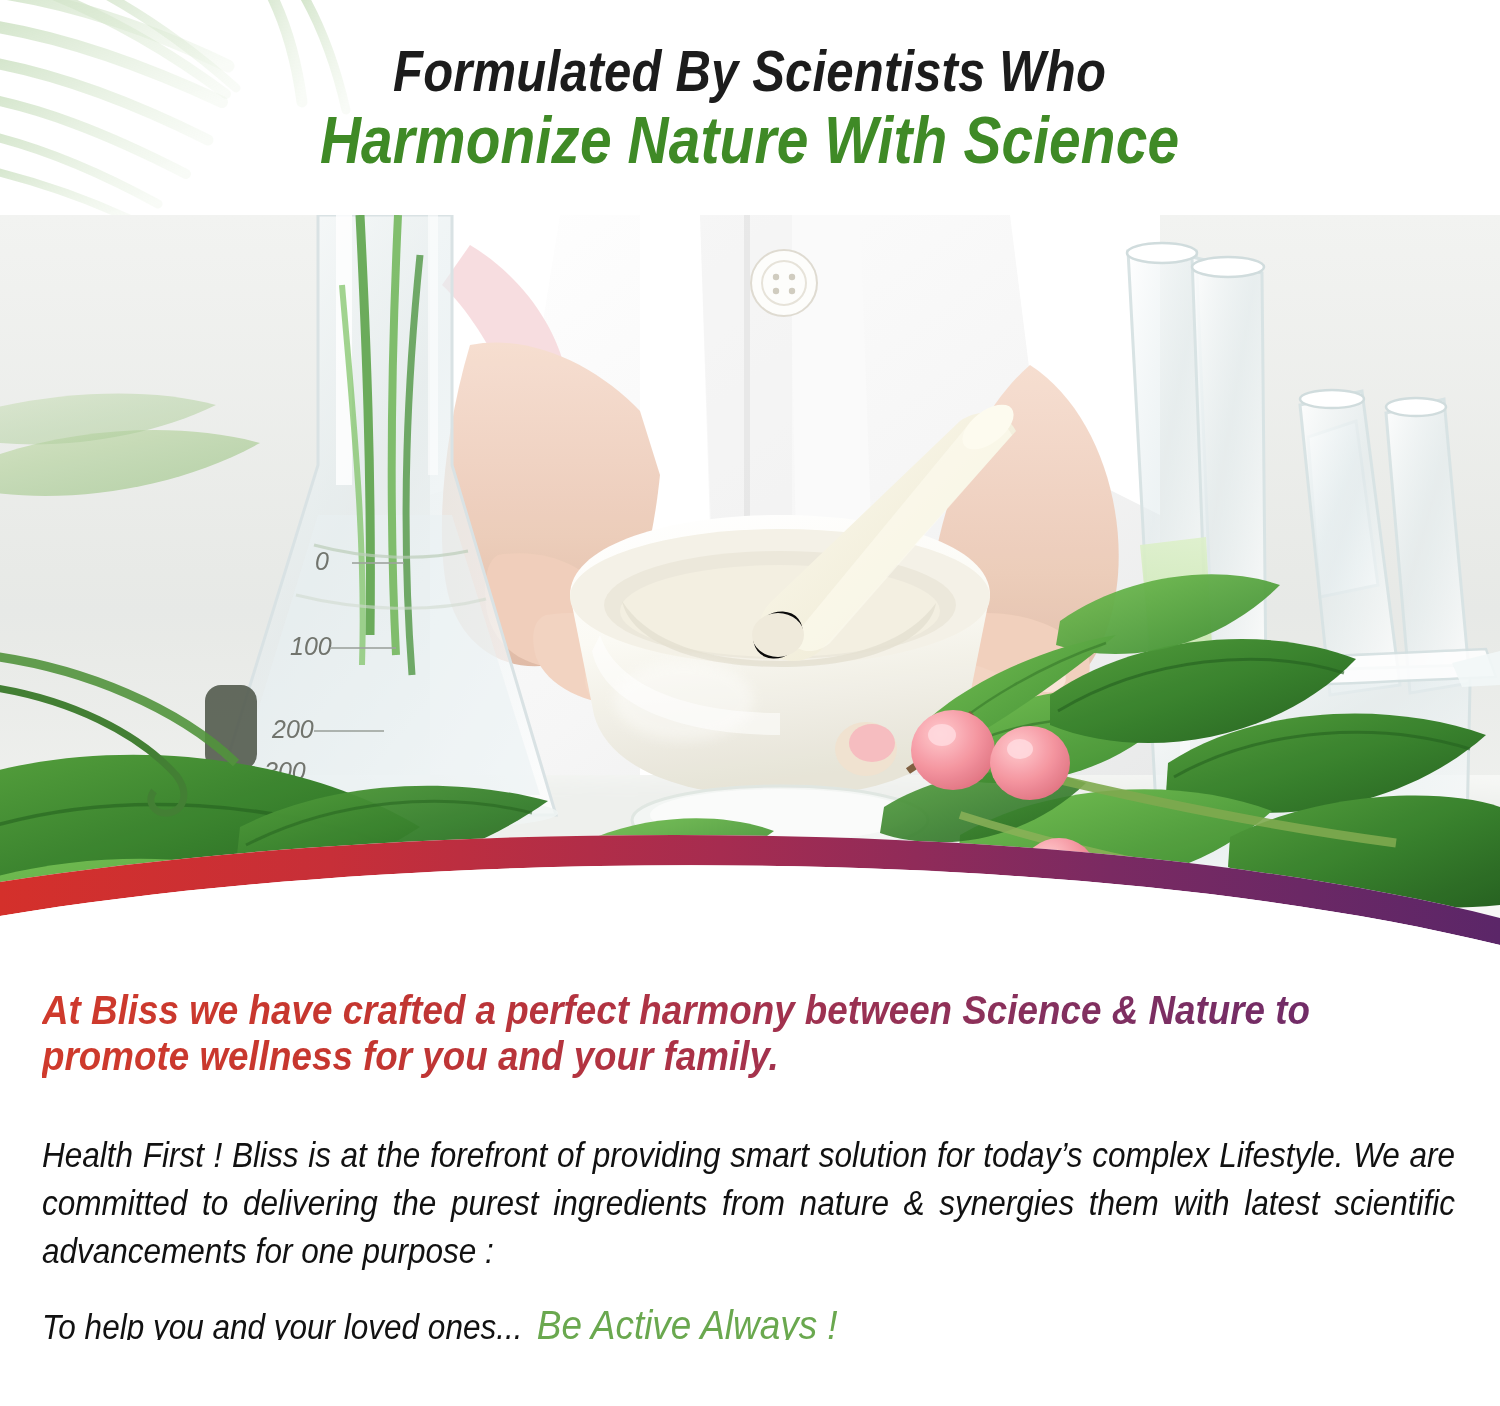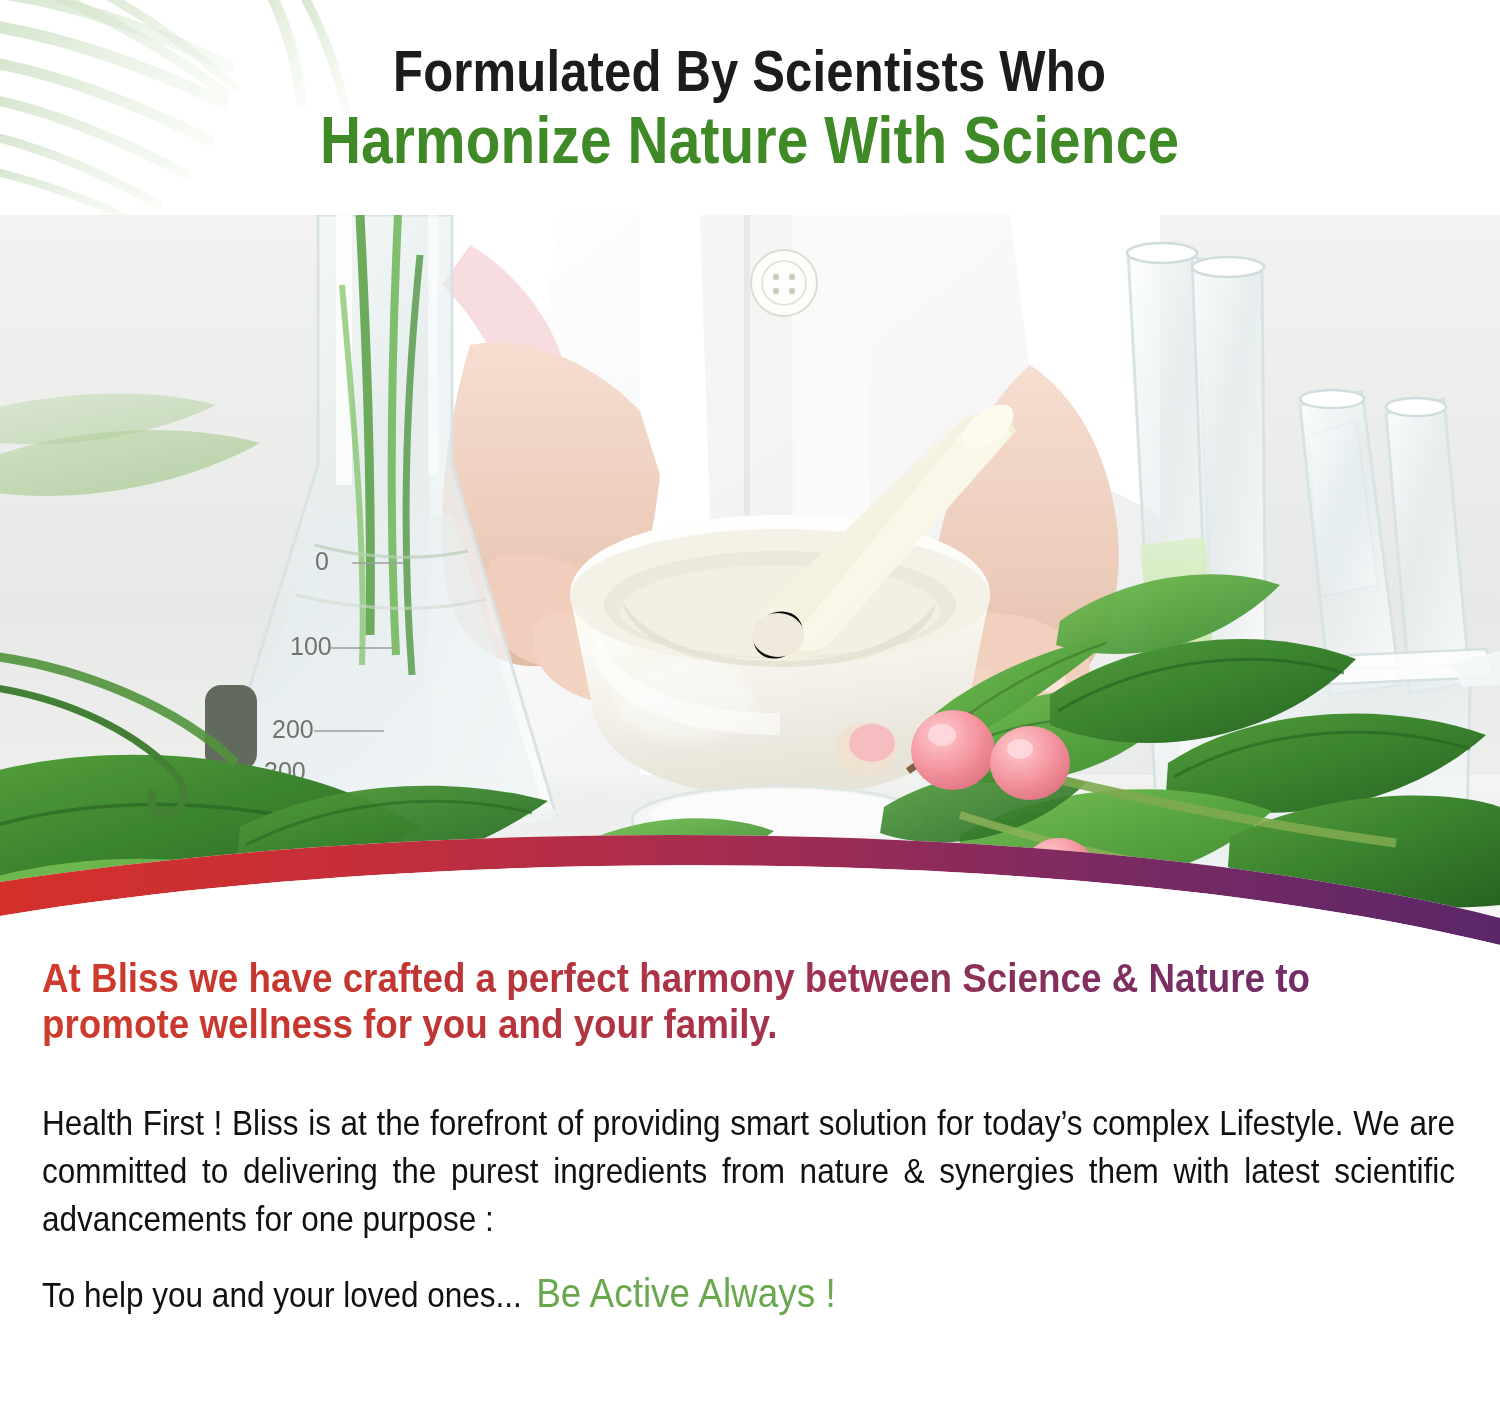--- a/index.html
+++ b/index.html
@@ -12,20 +12,21 @@
     font-family:"Liberation Sans", sans-serif;
     overflow:hidden;
   }
 
   #page {
     position:relative;
     width:1500px;
     height:1340px;
     background:#ffffff;
     overflow:hidden;
+    font-style:italic;
   }
 
   
   .header {
     position:absolute;
     left:0; top:0;
     width:1500px; height:215px;
     background:#ffffff;
     overflow:hidden;
   }
@@ -75,21 +76,21 @@
     position:absolute;
     left:0; top:820px;
     width:1500px; height:135px;
     pointer-events:none;
   }
   .divider svg { display:block; width:1500px; height:135px; }
 
   
   .content {
     position:absolute;
-    left:42px; top:955px;
+    left:42px; top:987px;
     width:1420px;
   }
 
   .lede {
     font-family:"Liberation Sans", sans-serif;
     font-weight:bold;
     font-size:40px;
     line-height:46px;
     transform:scaleX(.92);
     transform-origin:left top;

